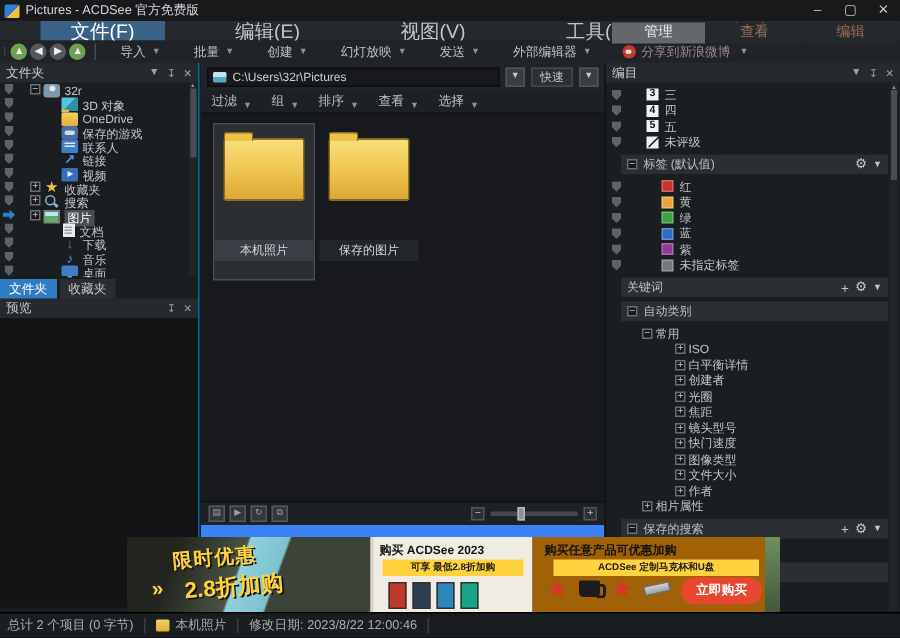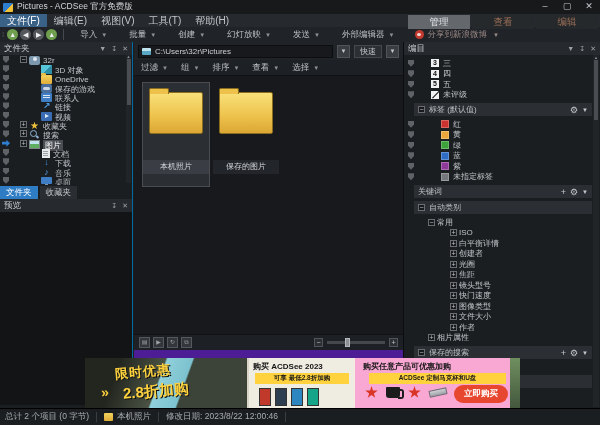--- a/index.html
+++ b/index.html
@@ -8,21 +8,21 @@
 
   
   .titlebar { position:absolute; left:0; top:0; width:600px; height:14px; background:#17191b; display:flex; align-items:center; padding-left:3px; }
   .appicon { width:10px; height:9px; background:linear-gradient(135deg,#2f7fd0 55%,#f0c23a 55%); border-radius:1px; margin-right:4px; }
   .title-text { color:#d2d5d8; font-size:8.5px; }
   .wincontrols { margin-left:auto; display:flex; }
   .winbtn { width:22px; height:14px; text-align:center; line-height:13px; color:#c5c8cb; font-size:9px; }
 
   
   .menubar { position:absolute; left:0; top:14px; width:600px; height:13px; background:#26292d; display:flex; align-items:center; }
-  .menu-item { padding:0 7px; height:13px; line-height:13px; color:#c3c7cb; font-size:10px; }
+  .menu-item { padding:0 20px; height:13px; line-height:13px; color:#c3c7cb; font-size:13px;margin-left:27px; }
   .menu-item.active { background:#3a6186; color:#fff; }
 
   
   .mode-tabs { position:absolute; right:2px; top:15px; height:14px; display:flex; z-index:4; }
   .mode-tab { width:62px; height:14px; line-height:14px; text-align:center; font-size:9.5px; background:#26292b; color:#9b6e58; margin-left:2px; }
   .mode-tab.active { background:#64686c; color:#e8eaec; }
 
   
   .toolbar { position:absolute; left:0; top:27px; width:600px; height:15px; background:#202327; display:flex; align-items:center; font-size:8.5px; }
   .grip { color:#5a5e62; font-size:8px; margin:0 2px; }
@@ -84,28 +84,28 @@
   .tree-scroll .thumb { position:absolute; top:4px; left:0.5px; width:4px; height:46px; background:#4a4e52; }
   .tree-scroll .up { position:absolute; top:0; left:0; width:5px; height:4px; color:#8d9195; font-size:4px; line-height:4px; text-align:center; }
 
   .left-tabs { display:flex; height:13px; margin-top:1px; }
   .ltab { padding:0 6px; height:13px; line-height:13px; font-size:8.5px; color:#c3c7cb; background:#2a2d31; margin-right:2px; }
   .ltab.active { background:#2e7cc3; color:#fff; }
 
   .preview-body { height:193px; background:#121416; }
 
   
-  .center-panel { position:absolute; left:134px; top:42px; width:269px; height:366px; background:#4c1d95; }
+  .center-panel { position:absolute; left:134px; top:42px; width:269px; height:366px; background:#3b82f6; }
   .pathbar { height:18px; background:#202327; display:flex; align-items:center; padding:0 4px; gap:4px; }
   .path-field { flex:1; height:13px; background:#17191c; border:1px solid #0c0d0f; display:flex; align-items:center; padding-left:3px; font-size:8px; color:#ccd0d4; }
   .path-ico { width:9px; height:7px; background:linear-gradient(#bfe3ef 45%,#58a7c4 45%); margin-right:4px; border-radius:1px; flex:none; }
   .ddbtn { width:13px; height:13px; background:#3a3e43; border:1px solid #515559; color:#c3c7cb; font-size:6px; line-height:11px; text-align:center; flex:none; }
   .quick { height:13px; padding:0 5px; line-height:12px; background:#2c2f34; border:1px solid #45484c; font-size:8px; color:#c3c7cb; flex:none; }
   .filterbar { height:16px; background:#1d2024; display:flex; align-items:center; padding-left:7px; gap:13px; font-size:8.5px; color:#bcc0c4; border-bottom:1px solid #0f1113; }
-  .fitem { display:flex; align-items:center; gap:4px; }
+  .fitem { display:flex; align-items:flex-end; gap:4px; }
   .fitem .caret { font-size:6px; color:#8d9195; }
   .filelist { height:258px; background:#17191c; position:relative; }
   .tile { position:absolute; top:7px; width:66px; height:103px; }
   .tile1 { left:9px; background:#2b2e33; outline:1px solid #4a4e53; }
   .tile2 { left:79px; }
   .bigfolder { position:absolute; left:6px; top:9px; width:54px; height:42px; background:linear-gradient(180deg,#f8e079 0%,#eec44e 55%,#dca734 100%); border:1px solid #8a6d1f; border-radius:2px; }
   .bigfolder::before { content:""; position:absolute; top:-5px; left:-1px; width:18px; height:5px; background:#edc14a; border:1px solid #8a6d1f; border-bottom:none; border-radius:2px 2px 0 0; }
   .tile-label { position:absolute; left:0; bottom:12px; width:100%; height:14px; line-height:14px; text-align:center; font-size:8px; color:#d3d7db; }
   .tile1 .tile-label { background:#3a3e44; }
   .tile2 .tile-label { background:#222529; }
@@ -140,21 +140,21 @@
   .bn-left { position:relative; width:162px; height:50px; background:linear-gradient(110deg,#23261f 20%,#4a5344 45%,#8fd0da 46%,#7cc2ce 60%,#3c4338 61%); flex:none; }
   .bn-h1 { position:absolute; left:30px; top:5px; transform:rotate(-5deg); color:#ffd23e; font-size:13px; font-weight:bold; text-shadow:1px 1px 0 #111; letter-spacing:1px; }
   .bn-h2 { position:absolute; left:38px; top:24px; transform:rotate(-5deg); color:#ffd23e; font-size:15px; font-weight:bold; text-shadow:1px 1px 0 #111; }
   .bn-arr { position:absolute; left:16px; top:26px; color:#ffd23e; font-size:14px; font-weight:bold; transform:rotate(-5deg); }
   .bn-mid { position:relative; width:108px; height:50px; background:#efece2; flex:none; border-left:2px solid #d8d4c6; }
   .bn-mid-t { margin:3px 4px 0; font-size:8px; font-weight:bold; color:#141414; white-space:nowrap; }
   .bn-strip { margin:1px 6px 0; background:#ffd23e; color:#232018; font-size:6.5px; font-weight:bold; text-align:center; padding:1px 0; white-space:nowrap; }
   .bn-boxes { display:flex; gap:4px; margin:4px 0 0 10px; }
   .bn-box { width:12px; height:18px; border:1px solid #333; }
   .bx1{background:#c0392b;} .bx2{background:#2c3e50;} .bx3{background:#2e86c1;} .bx4{background:#17a589;}
-  .bn-right { position:relative; flex:1; height:50px; background:#f9a8d4; }
+  .bn-right { position:relative; flex:1; height:50px; background:#a16207; }
   .bn-r-t { margin:3px 8px 0; font-size:8px; font-weight:bold; color:#141414; white-space:nowrap; }
   .bn-products { position:absolute; left:10px; top:28px; display:flex; align-items:center; gap:8px; }
   .mug { width:14px; height:11px; background:#1c1c1c; border-radius:1px 1px 3px 3px; position:relative; }
   .mug::after { content:""; position:absolute; right:-4px; top:2px; width:4px; height:6px; border:2px solid #1c1c1c; border-left:none; border-radius:0 3px 3px 0; }
   .usb { width:18px; height:7px; background:linear-gradient(#cfd3d7,#9aa0a6); border:1px solid #6a6e72; transform:rotate(-12deg); }
   .burst { width:13px; height:13px; background:#d93425; clip-path:polygon(50% 0,61% 35%,98% 35%,68% 57%,79% 91%,50% 70%,21% 91%,32% 57%,2% 35%,39% 35%); }
   .bn-cta { position:absolute; right:12px; top:27px; background:#e8472f; color:#fff; font-size:8.5px; font-weight:bold; padding:3px 10px; border-radius:9px; }
   .bn-edge { position:absolute; right:0; top:0; width:10px; height:50px; background:linear-gradient(#6f8f5f,#43573d); }
 
   

